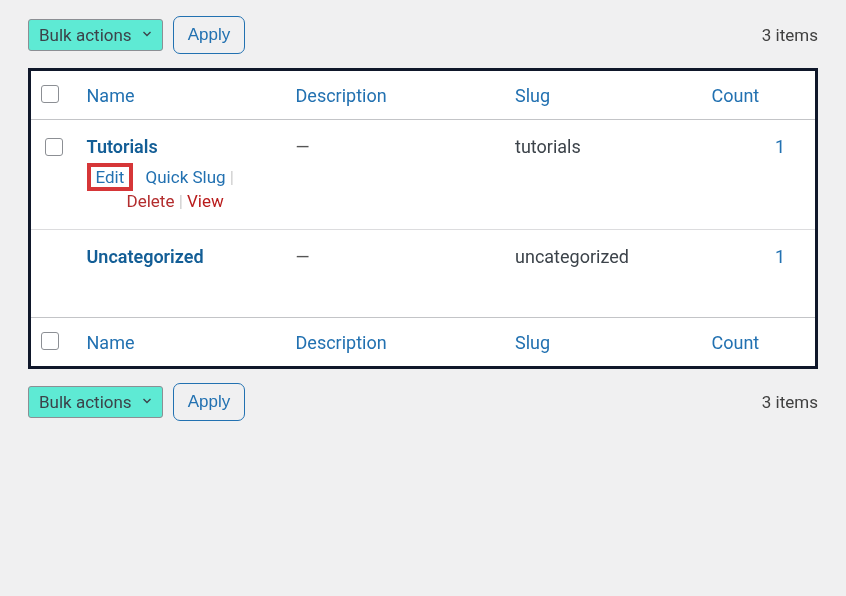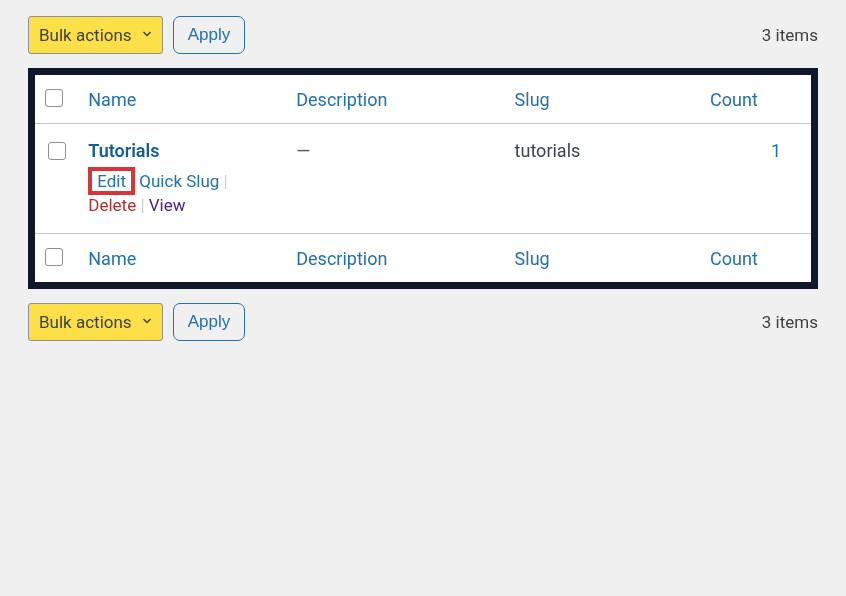--- a/index.html
+++ b/index.html
@@ -15,25 +15,25 @@
       justify-content: space-between;
       align-items: center;
       padding: 4px 0;
     }
     .actions-left { display: flex; gap: 10px; align-items: center; }
     .bulk-select {
       border: 1px solid #8c8f94;
       border-radius: 3px;
       padding: 5px 30px 5px 10px;
       font-size: 17px;
-      background: #fde047;
+      background: #5eead4;
       cursor: pointer;
       display: inline-flex;
       align-items: center;
-      height: 38px;
+      height: 32px;
       position: relative;
     }
     .bulk-select .chev {
       position: absolute;
       right: 8px;
       font-size: 16px;
       pointer-events: none;
     }
     .apply-btn {
       border: 1px solid #2271b1;
@@ -46,21 +46,21 @@
       height: 38px;
     }
     .count-text {
       font-size: 17px;
       color: #404040;
     }
     table.wp-list {
       width: 100%;
       border-collapse: collapse;
       background: #fff;
-      border: 7px solid #0f172a;
+      border: 3px solid #0f172a;
       margin: 10px 0;
     }
     table.wp-list thead th,
     table.wp-list tfoot th {
       text-align: left;
       padding: 12px 10px;
       font-weight: 400;
       font-size: 18px;
       color: #2271b1;
       border-bottom: 1px solid #c3c4c7;
@@ -90,28 +90,28 @@
     .row-title {
       color: #135e96;
       font-weight: 600;
       font-size: 18px;
       text-decoration: none;
     }
     .row-actions { margin-top: 6px; font-size: 17px; }
     .row-actions a { text-decoration: none; }
     .ra-edit { color: #2271b1; }
     .ra-qedit { color: #2271b1; }
-    .ra-del { color: #b32d2e; }
-    .ra-view { color: #4c1d95; }
+    .ra-del { color: #b32d2e; margin-left: 40px; }
+    .ra-view { color: #b91c1c; }
     .ra-sep { color: #ccc; }
     .highlight-box {
       border: 4px solid #d63638;
       padding: 0 5px;
       display: inline-block;
-      margin-right: 0;
+      margin-right: 8px;
     }
     .count-link { color: #2271b1; text-decoration: none; }
     th.sortable { cursor: pointer; }
     .em-dash { color: #555; }
     .slug-val { color: #3c434a; }
   </style>
 </head>
 <body>
 
 <div class="tablenav">
@@ -150,20 +150,29 @@
           <span class="ra-sep"> | </span><br>
           <a href="#" class="ra-del">Delete</a>
           <span class="ra-sep"> | </span>
           <a href="#" class="ra-view">View</a>
         </div>
       </td>
       <td class="col-desc"><span class="em-dash">—</span></td>
       <td class="col-slug"><span class="slug-val">tutorials</span></td>
       <td class="col-count"><a href="#" class="count-link">1</a></td>
     </tr>
+    <tr>
+      <td class="col-cb"></td>
+      <td class="col-name" style="padding-bottom:50px;">
+        <a href="#" class="row-title">Uncategorized</a>
+      </td>
+      <td class="col-desc"><span class="em-dash">—</span></td>
+      <td class="col-slug"><span class="slug-val">uncategorized</span></td>
+      <td class="col-count"><a href="#" class="count-link">1</a></td>
+    </tr>
   </tbody>
   <tfoot>
     <tr>
       <th class="col-cb"><input type="checkbox" class="cbx" style=""></th>
       <th class="sortable col-name">Name</th>
       <th class="sortable col-desc">Description</th>
       <th class="sortable col-slug">Slug</th>
       <th class="sortable col-count">Count</th>
     </tr>
   </tfoot>

